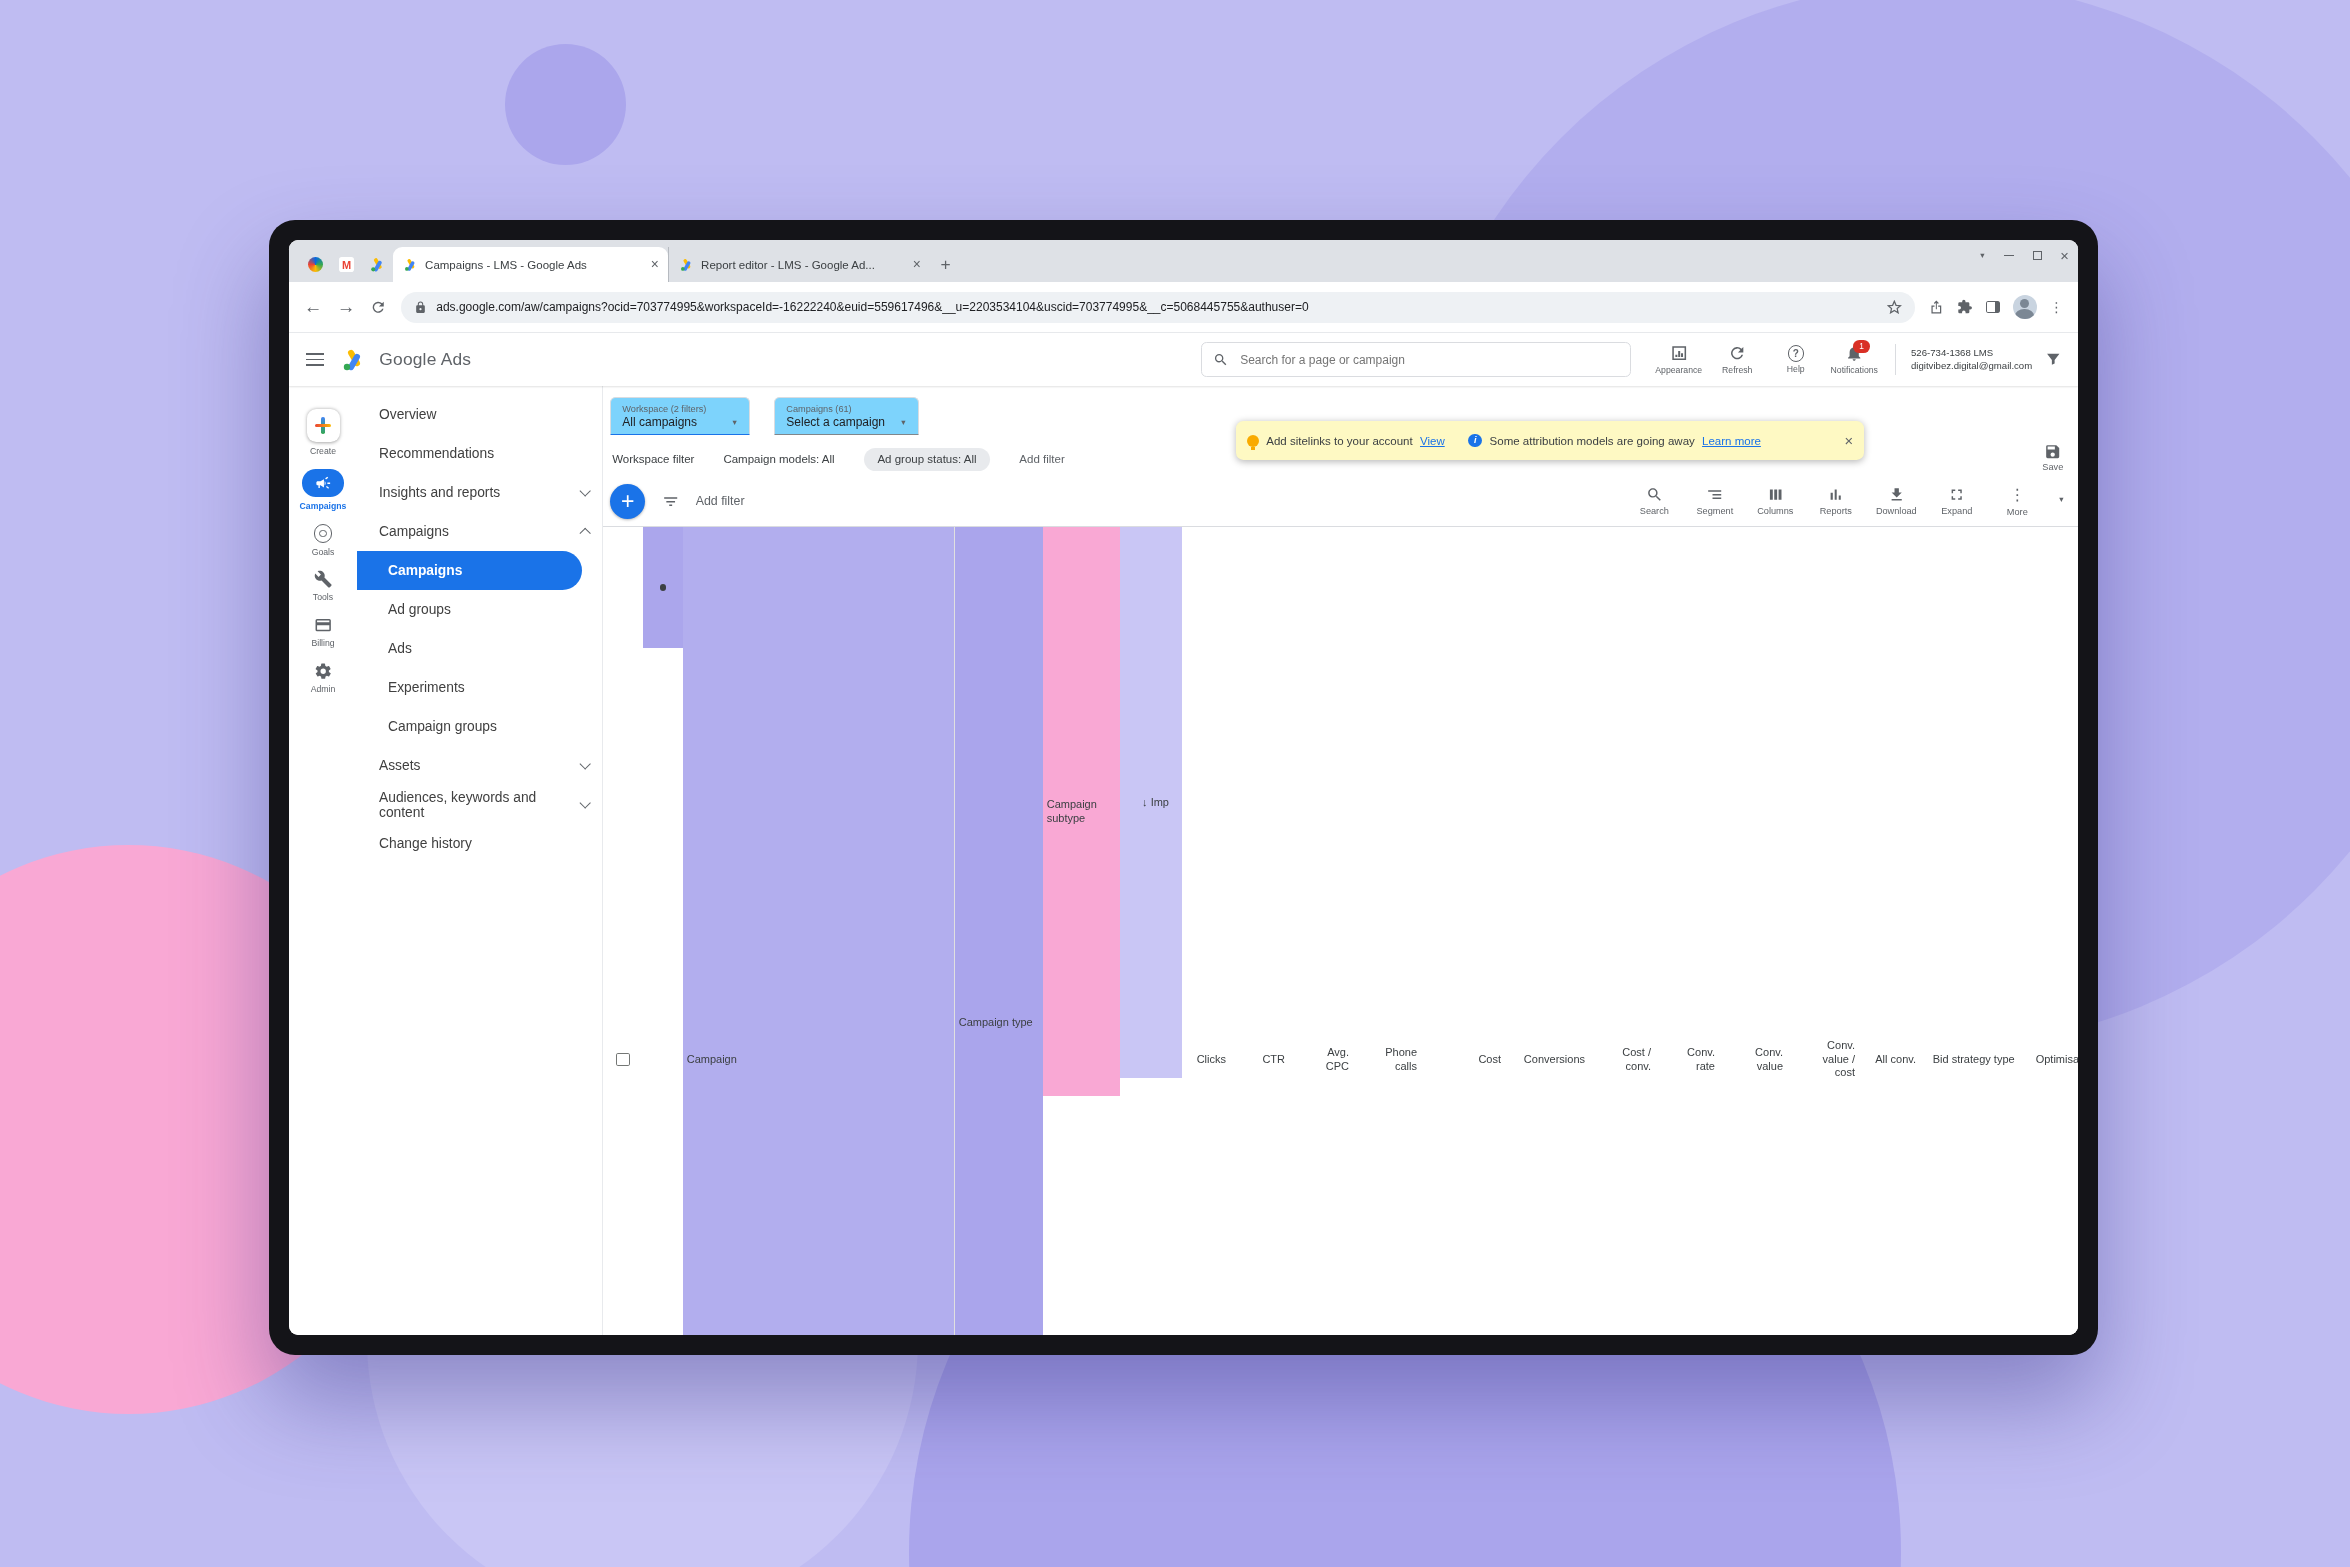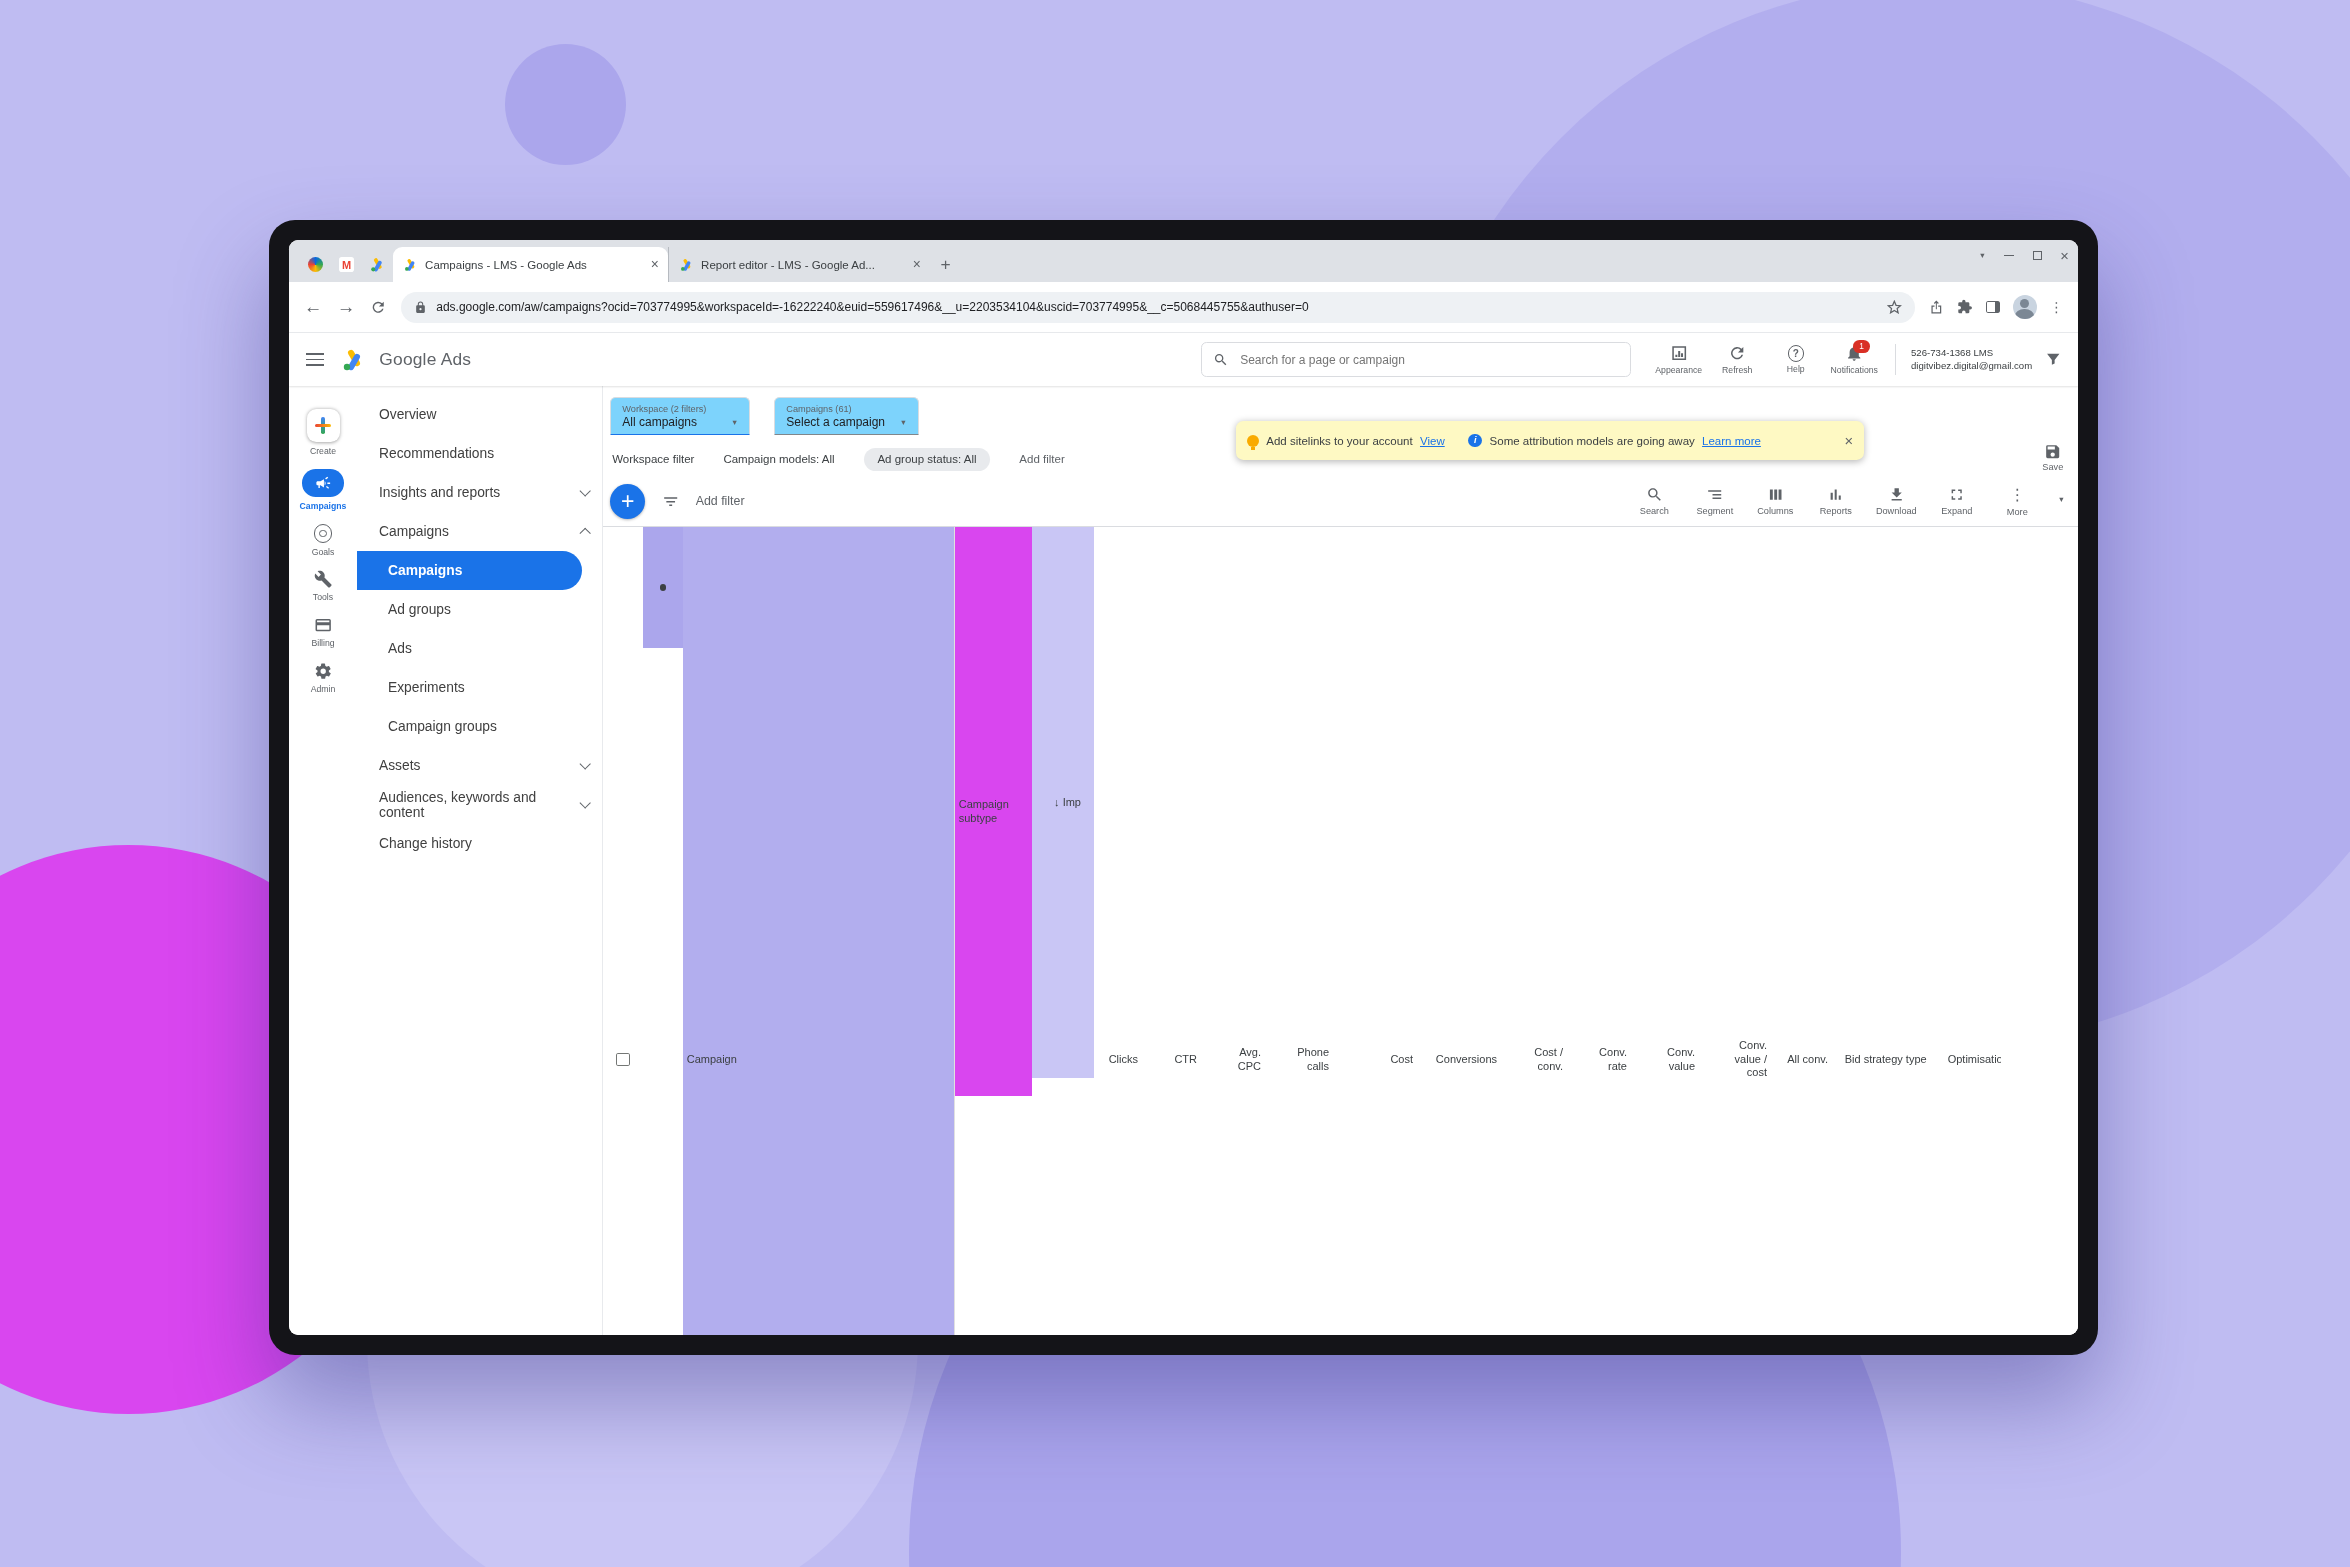--- a/index.html
+++ b/index.html
@@ -1,21 +1,21 @@
 <!DOCTYPE html>
 <html style="font-size:14.7px"><head>
 <meta charset="utf-8">
 <style>
   html,body{margin:0;padding:0}
   body{width:2351px;height:1568px;overflow:hidden;position:relative;background:#bfbcf2;font-family:"Liberation Sans",sans-serif;}
   .circle{position:absolute;border-radius:50%;}
   .c1{left:505px;top:44px;width:121px;height:121px;background:#aba6ec;}
   .c2{left:1405px;top:-18.4px;width:1065px;height:1065px;background:#b2aeee;}
   .c3{left:909px;top:1056px;width:992px;height:992px;background:#aaa5ec;}
-  .c4{left:-156px;top:845px;width:569px;height:569px;background:#d946ef;}
+  .c4{left:-156px;top:845px;width:569px;height:569px;background:#f9a8d4;}
   .c5{left:367px;top:1065px;width:551px;height:551px;background:#c9c6f5;}
 
   .laptop{position:absolute;left:269px;top:220px;width:1829px;height:1135px;background:#141418;border-radius:26px;box-shadow:0 46px 92px rgba(50,45,130,.40);padding:20px;box-sizing:border-box;}
   .screen{width:100%;height:100%;background:#fff;border-radius:9.2px;overflow:hidden;display:flex;flex-direction:column;}
 
   
   .tabstrip{height:42px;background:#dee1e6;display:flex;align-items:flex-end;padding:0 11px;flex:none;position:relative;}
   .pinned{width:31px;height:35px;display:flex;align-items:center;justify-content:center;}
   .fav-loop{width:15.6px;height:15.6px;border-radius:50%;background:conic-gradient(#0668e1,#34a853,#fbbc04,#ea4335,#0668e1);}
   .fav-gmail{width:15.6px;height:15.6px;border-radius:2.8px;background:#fff;color:#ea4335;font-weight:700;font-size:11px;display:flex;align-items:center;justify-content:center;}
@@ -438,20 +438,21 @@
 
         <div class="table-wrap">
           <div class="thead" id="thead">
                 <div class="th c0" style="width: 40px; flex: 0 0 auto;">
                   <span class="cb"></span>
                 </div>
                 <div class="th c1" style="width: 40px; flex: 0 0 auto;">
                   <span class="th-dot"></span>
                 </div>
                 <div class="th c2" style="width: 272px; flex: 0 0 auto;">Campaign</div>
+                <div class="th c3" style="width: 88px; flex: 0 0 auto;">Campaign type</div>
                 <div class="th c4" style="width: 77px; flex: 0 0 auto;">Campaign subtype</div>
                 <div class="th c5 num" style="width: 62px; flex: 0 0 auto;">↓ Imp</div>
                 <div class="th c6 num" style="width: 57px; flex: 0 0 auto;">Clicks</div>
                 <div class="th c7 num" style="width: 59px; flex: 0 0 auto;">CTR</div>
                 <div class="th c8 num" style="width: 64px; flex: 0 0 auto;">Avg. CPC</div>
                 <div class="th c9 num" style="width: 68px; flex: 0 0 auto;">Phone calls</div>
                 <div class="th c10 num" style="width: 84px; flex: 0 0 auto;">Cost</div>
                 <div class="th c11 num" style="width: 84px; flex: 0 0 auto;">Conversions</div>
                 <div class="th c12 num" style="width: 66px; flex: 0 0 auto;">Cost / conv.</div>
                 <div class="th c13 num" style="width: 64px; flex: 0 0 auto;">Conv. rate</div>

